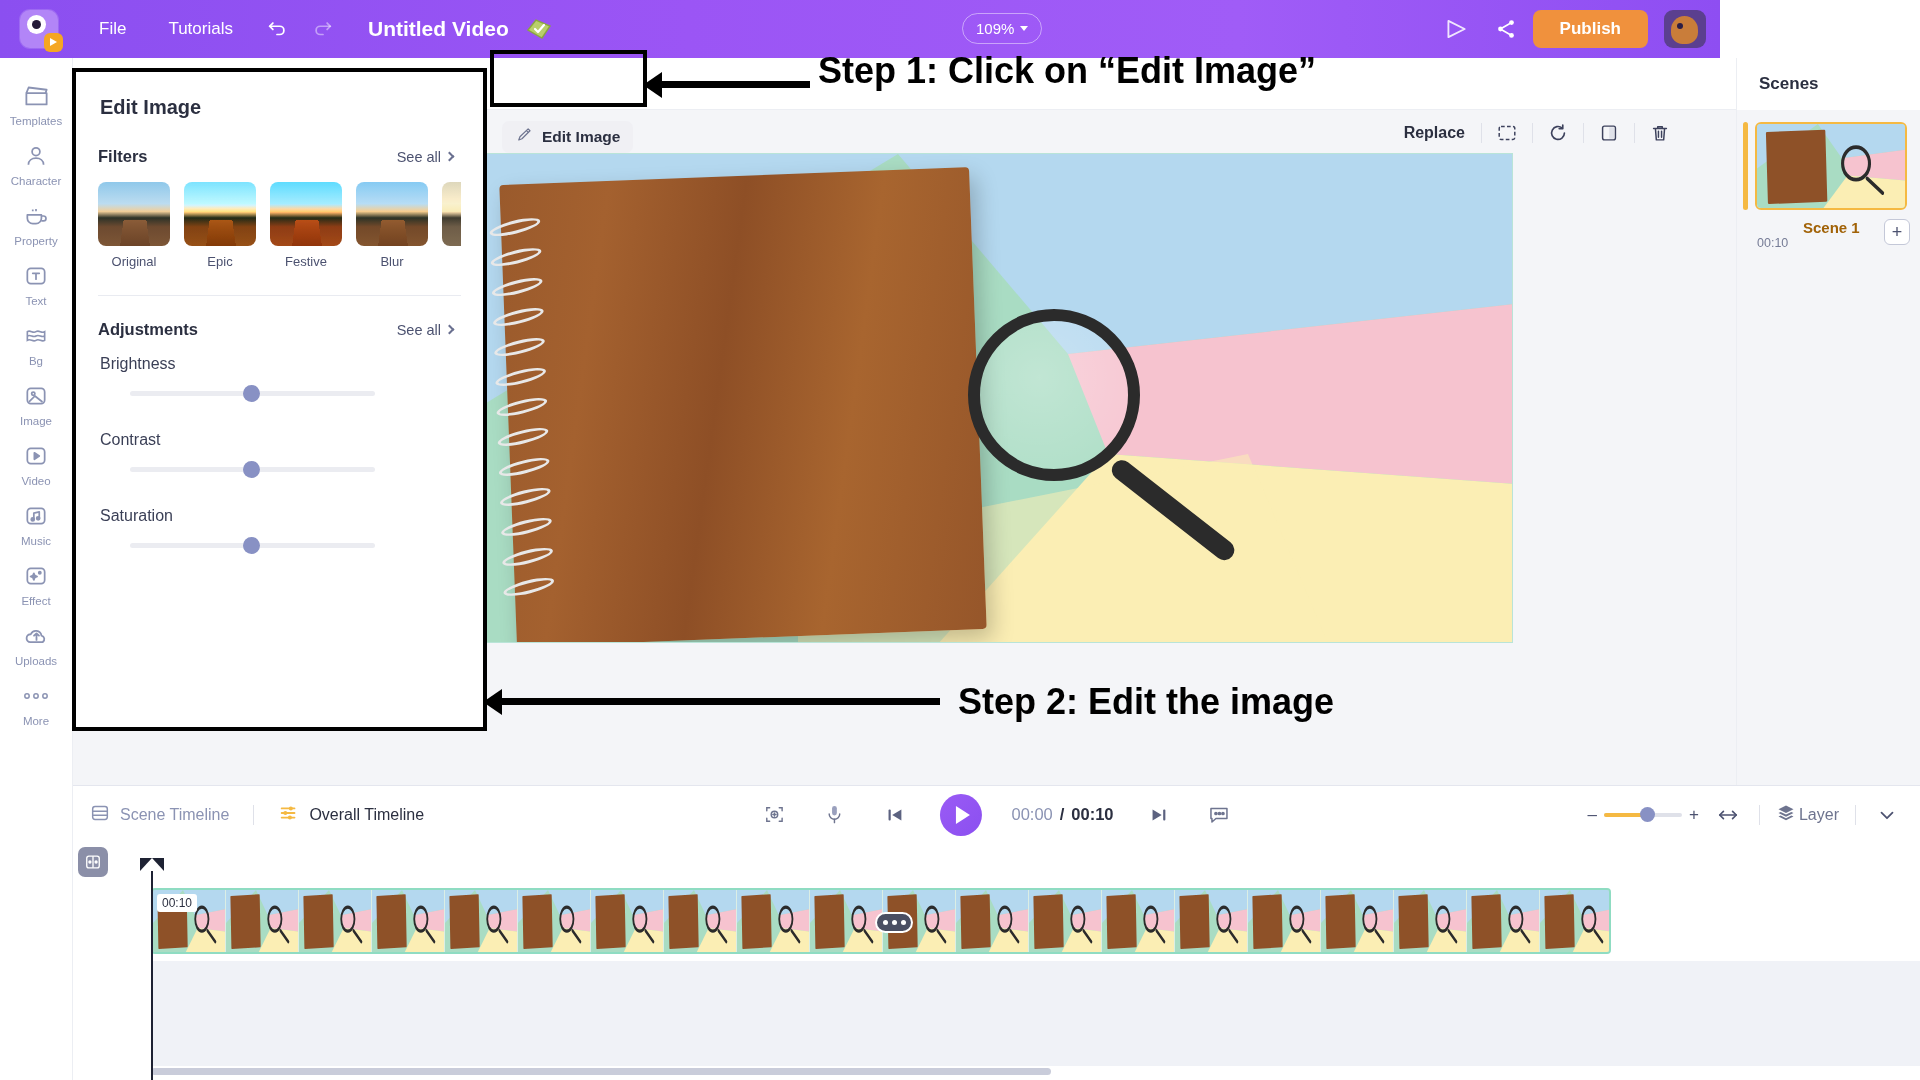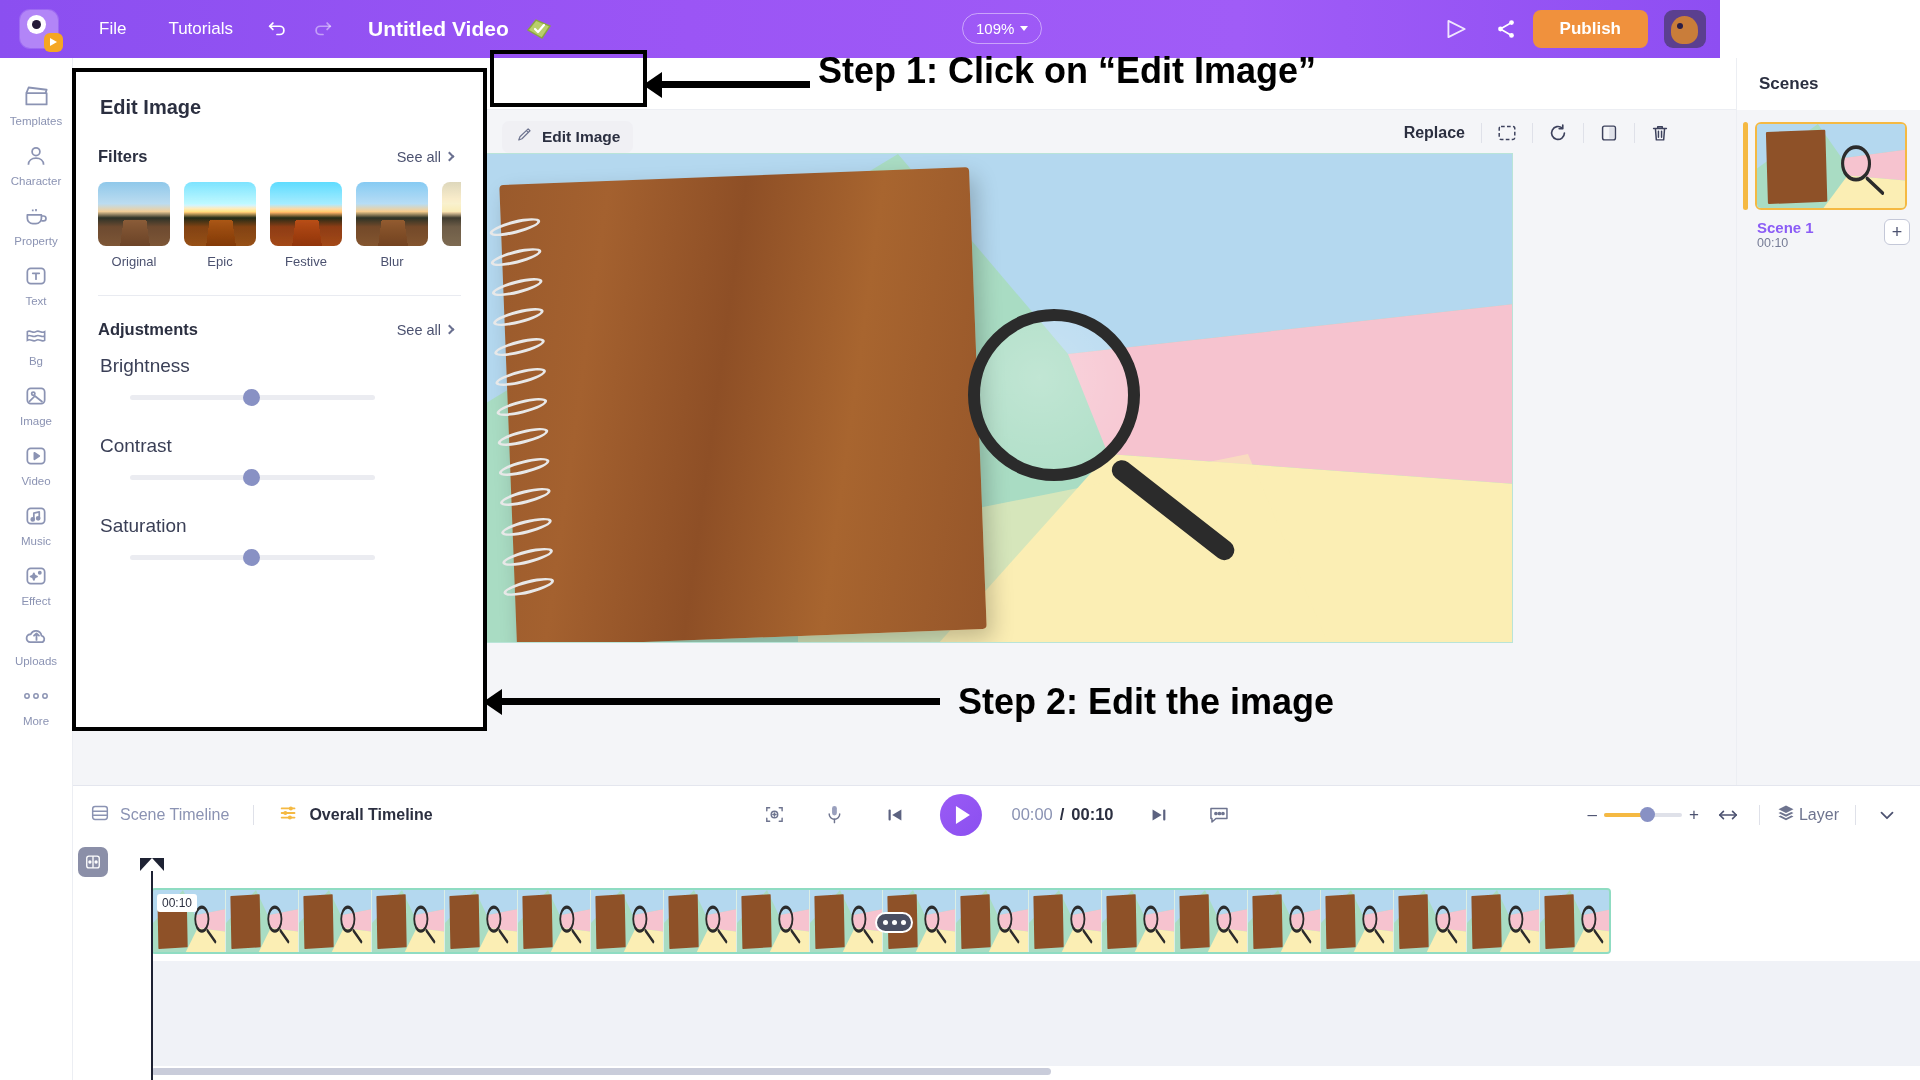--- a/index.html
+++ b/index.html
@@ -113,21 +113,21 @@
     content: ""; position: absolute; left: 24px; bottom: 0; width: 26px; height: 28px;
     background: linear-gradient(180deg,#8a5c38,#6b4327); transform: perspective(30px) rotateX(18deg);
   }
   .filt-thumb.epic { filter: saturate(1.5) contrast(1.15) brightness(1.05); }
   .filt-thumb.festive { filter: saturate(1.8) hue-rotate(-8deg) contrast(1.1); }
   .filt-thumb.blur { filter: blur(0.6px) saturate(1.2); }
   .filt-thumb.sepia { filter: sepia(0.75) contrast(0.95); }
   .filt-lb { font-size: 13px; color: #4c5270; text-align: center; margin-top: 8px; }
   .divider { height: 1px; background: #e9ebf1; margin: 26px 0 0 0; }
   .adj-block { margin-top: 24px; }
-  .adj-label { font-size: 19px; color: #3a3f56; margin: 0 0 6px 2px; }
+  .adj-label { font-size: 16px; color: #3a3f56; margin: 0 0 6px 2px; }
   .slider { position: relative; height: 28px; margin: 0 0 14px 32px; width: 245px; }
   .slider-track { position: absolute; left: 0; top: 12px; width: 245px; height: 5px; border-radius: 3px; background: #ebecf1; }
   .slider-knob {
     position: absolute; top: 6px; width: 17px; height: 17px; border-radius: 50%;
     background: #8891c4; cursor: pointer;
   }
   .adj-gap { height: 10px; }
 
   
   .canvas-area {
@@ -165,21 +165,21 @@
     position: absolute; right: 0; top: 52px; width: 184px; bottom: 0;
     background: #f4f5f8; border-left: 1px solid #eceef3; padding: 12px 10px;
   }
   .scene-card { position: relative; }
   .scene-bar { position: absolute; left: -4px; top: 0; width: 5px; height: 88px; background: #f5b942; border-radius: 3px; }
   .scene-thumb {
     margin-left: 8px; width: 152px; height: 88px; border-radius: 6px;
     border: 2px solid #f5b942; overflow: hidden; position: relative; cursor: pointer;
   }
   .scene-meta { margin-left: 10px; margin-top: 9px; display: flex; align-items: flex-start; justify-content: space-between; }
-  .scene-name { font-size: 15px; font-weight: bold; color: #8b5cf6; }
+  .scene-name { font-size: 15px; font-weight: bold; color: #a16207; margin-left: 46px; }
   .scene-time { font-size: 12.5px; color: #7b melt; }
   .scene-time { color: #767c96; }
   .scene-add {
     width: 26px; height: 26px; border: 1.5px solid #c4c8d8; border-radius: 6px;
     display: flex; align-items: center; justify-content: center; color: #4c5270;
     font-size: 18px; cursor: pointer; background: #fff;
   }
   .collapse-handle {
     position: absolute; left: 325px; top: 410px; width: 18px; height: 44px;
     background: #fff; border-radius: 0 10px 10px 0;
@@ -226,21 +226,21 @@
   .arrow-1 { left: 660px; top: 81px; width: 150px; }
   .arrow-2 { left: 500px; top: 698px; width: 440px; }
 
   
   .tl-bar {
     position: absolute; left: 73px; top: 785px; right: 0; height: 58px;
     background: #fff; border-top: 1px solid #e4e6ee; display: flex; align-items: center;
   }
   .tl-tab { display: flex; align-items: center; gap: 9px; cursor: pointer; font-size: 16px; }
   .tl-tab.inactive { color: #8b93b3; }
-  .tl-tab.active { color: #2b2f40; font-weight: bold; }
+  .tl-tab.active { color: #2b2f40; font-weight: normal; }
   .tl-center { position: absolute; left: 50%; transform: translateX(-50%); display: flex; align-items: center; gap: 30px; }
   .tl-ibtn { width: 30px; height: 30px; display: flex; align-items: center; justify-content: center; cursor: pointer; color: #6e748f; }
   .play-btn {
     width: 42px; height: 42px; border-radius: 50%;
     background: linear-gradient(135deg,#9a5bf5,#8b4ff0);
     display: flex; align-items: center; justify-content: center; cursor: pointer;
   }
   .play-tri { border-left: 14px solid #fff; border-top: 9px solid transparent; border-bottom: 9px solid transparent; margin-left: 4px; }
   .time-cur { font-size: 16.5px; color: #8b93b3; }
   .time-tot { font-size: 16.5px; color: #2b2f40; font-weight: bold; }

